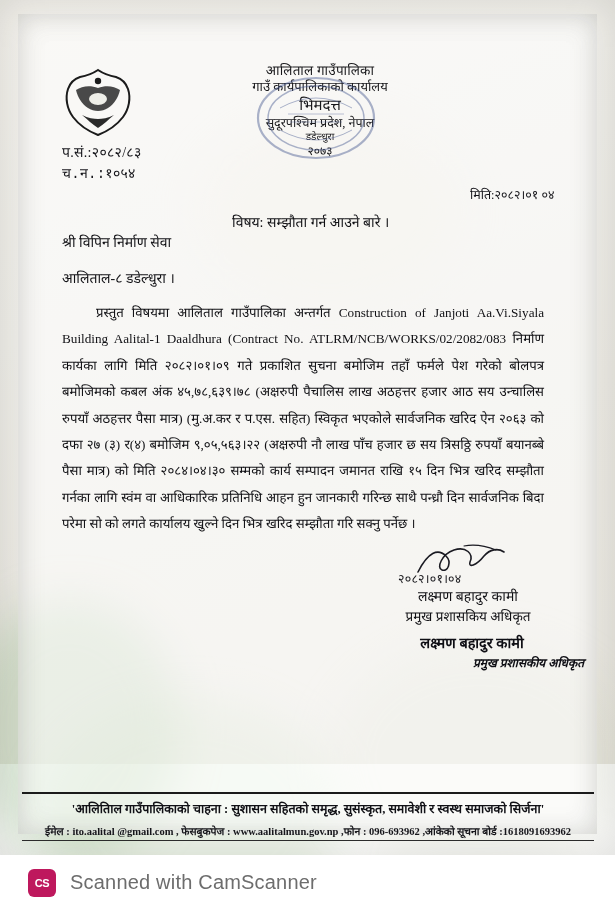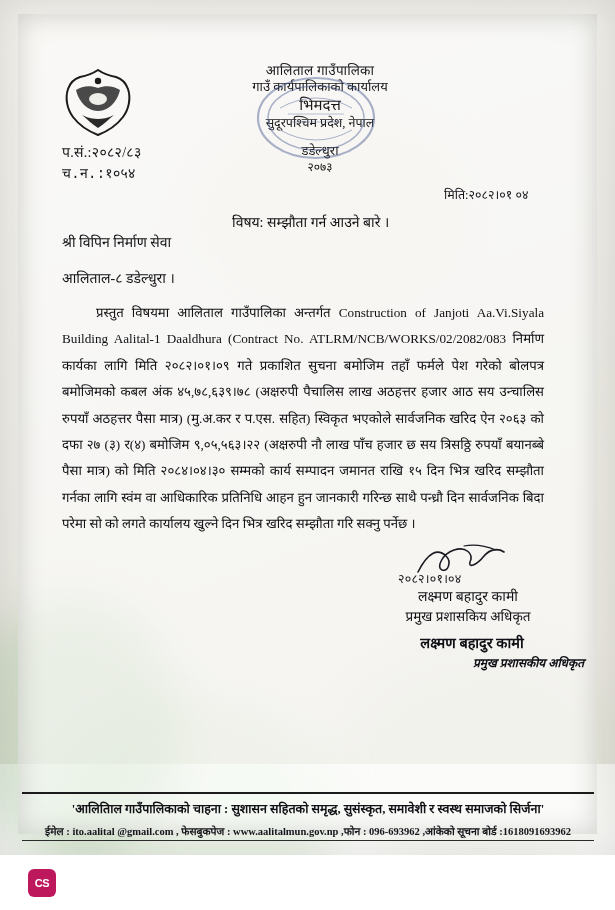--- a/index.html
+++ b/index.html
@@ -58,21 +58,21 @@
     top: 62px;
     width: 230px;
     text-align: center;
     line-height: 1.28;
     color: #17171a;
   }
   .org-line1 { font-size: 13.5px; letter-spacing: .2px; }
   .org-line2 { font-size: 13px; }
   .org-line3 { font-size: 15px; }
   .org-line4 { font-size: 12.5px; }
-  .org-line5 { font-size: 13px; margin-top: 12px; }
+  .org-line5 { font-size: 10px; }
   .org-line6 { font-size: 12px; }
 
   .stamp-overlay {
     position: absolute;
     left: 250px;
     top: 72px;
     width: 132px;
     height: 92px;
     opacity: .42;
     pointer-events: none;
@@ -91,21 +91,21 @@
     position: absolute;
     left: 62px;
     top: 163px;
     font-size: 14px;
     color: #15151a;
     letter-spacing: .3px;
     font-family: Liberation Mono, monospace;
   }
   .date-right {
     position: absolute;
-    left: 444px;
+    left: 470px;
     top: 186px;
     font-size: 12.5px;
     color: #15151a;
   }
 
   .subject {
     position: absolute;
     left: 232px;
     top: 212px;
     font-size: 14px;
@@ -351,14 +351,15 @@
   <div class="stamp-name">लक्ष्मण बहादुर कामी</div>
   <div class="stamp-title">प्रमुख प्रशासकीय अधिकृत</div>
 
   <div class="footer-rule"></div>
   <div class="footer-slogan">'आलितिाल गाउँपालिकाको चाहना : सुशासन सहितको समृद्ध, सुसंस्कृत, समावेशी र  स्वस्थ समाजको सिर्जना'</div>
   <div class="footer-contact">ईमेल : ito.aalital @gmail.com , फेसबुकपेज : www.aalitalmun.gov.np ,फोन : 096-693962 ,आंकेको सूचना बोर्ड :1618091693962</div>
   <div class="footer-rule2"></div>
 
   <div class="cam-strip">
     <div class="cam-logo">CS</div>
+    <div class="cam-text">Scanned with CamScanner</div>
   </div>
 </div>
 
 </body></html>

